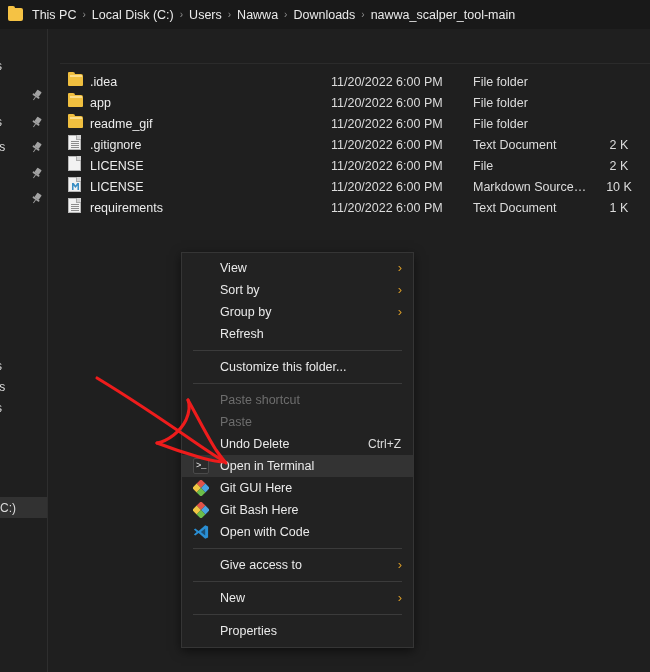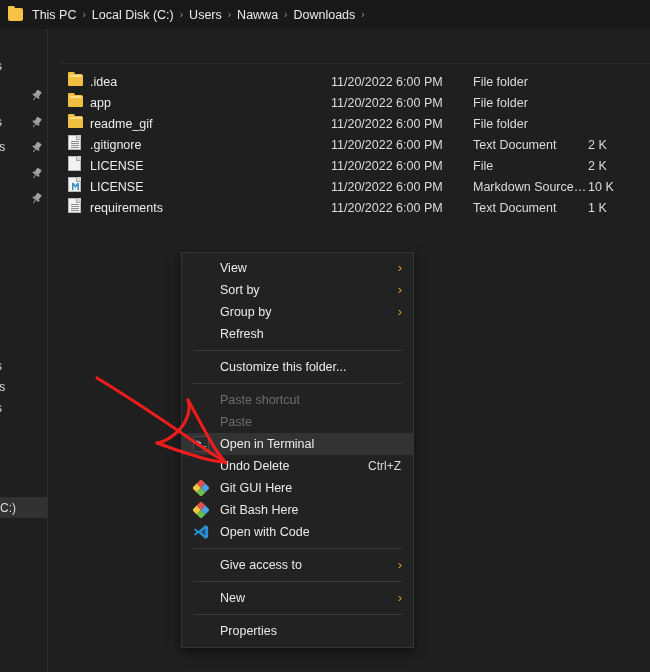--- a/index.html
+++ b/index.html
@@ -176,21 +176,21 @@
     position: absolute;
     left: 425px;
     font-size: 12.5px;
     color: #dcdcdc;
     white-space: nowrap;
   }
   .fsize {
     position: absolute;
     left: 540px;
     width: 62px;
-    text-align: left;
+    text-align: center;
     font-size: 12.5px;
     color: #dcdcdc;
     white-space: nowrap;
     overflow: hidden;
   }
 
   .ic {
     position: absolute;
     left: 20px;
     width: 16px;
@@ -340,20 +340,21 @@
         <span class="crumb">This PC</span>
         <span class="crumb-sep">›</span>
         <span class="crumb">Local Disk (C:)</span>
         <span class="crumb-sep">›</span>
         <span class="crumb">Users</span>
         <span class="crumb-sep">›</span>
         <span class="crumb">Nawwa</span>
         <span class="crumb-sep">›</span>
         <span class="crumb">Downloads</span>
         <span class="crumb-sep">›</span>
+        <span class="crumb">nawwa_scalper_tool-main</span>
       </div>
   </div>
 
   <div id="navpane">
       <div class="nav-row" style="top: 26px;">
         <span class="nav-label">s</span>
       </div>
       <div class="nav-row" style="top: 55px;">
         <span class="nav-label"></span>
         <span class="pin-icon"><svg width="13" height="13" viewBox="0 0 13 13">
@@ -507,27 +508,27 @@
       <div class="mi">
         <span>Customize this folder...</span>
       </div>
       <div class="msep"></div>
       <div class="mi disabled">
         <span>Paste shortcut</span>
       </div>
       <div class="mi disabled">
         <span>Paste</span>
       </div>
+      <div class="mi">
+        <span>Undo Delete</span>
+        <span class="accel">Ctrl+Z</span>
+      </div>
       <div class="mi hover">
         <span class="mi-icon icon-terminal"></span>
         <span>Open in Terminal</span>
-      </div>
-      <div class="mi">
-        <span>Undo Delete</span>
-        <span class="accel">Ctrl+Z</span>
       </div>
       <div class="mi">
         <span class="mi-icon"><svg width="16" height="16" viewBox="0 0 16 16">
             <g transform="translate(8,8) rotate(45)">
               <rect x="-6.2" y="-6.2" width="6.2" height="6.2" fill="#e0534a"></rect>
               <rect x="0" y="-6.2" width="6.2" height="6.2" fill="#4aa3e0"></rect>
               <rect x="-6.2" y="0" width="6.2" height="6.2" fill="#efc643"></rect>
               <rect x="0" y="0" width="6.2" height="6.2" fill="#6cbd4a"></rect>
             </g>
           </svg></span>

